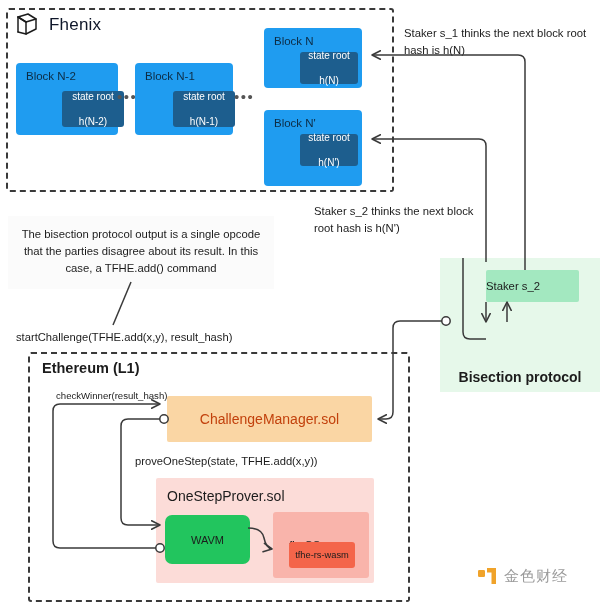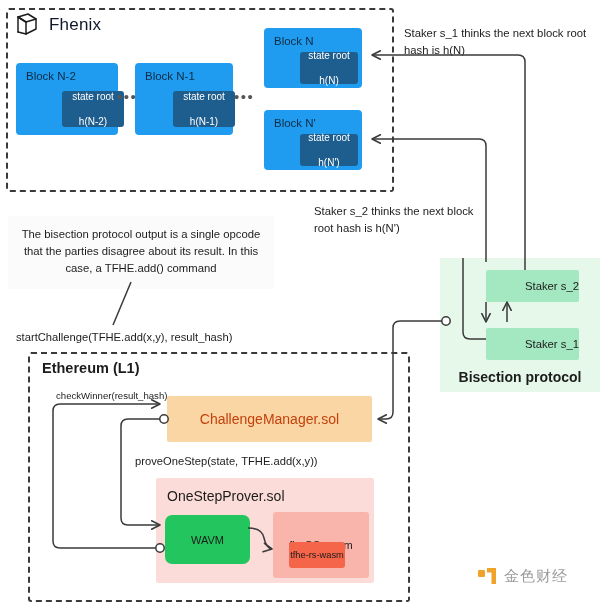--- a/index.html
+++ b/index.html
@@ -161,40 +161,40 @@
     position: absolute;
     left: 0; right: 0; top: 7px;
     text-align: center;
     font-size: 11px;
     color: #1c1c1c;
     margin-top: 20px;
   }
   #tfhe-box {
     position: absolute;
     left: 16px; top: 30px;
-    width: 56px; height: 26px;
+    width: 66px; height: 26px;
     background: #f4654a;
     border-radius: 3px;
     display: flex; align-items: center; justify-content: center;
     font-size: 9.3px;
     color: #1c1c1c;
   }
 
   
   #bisection-box {
     left: 440px; top: 258px;
     width: 160px; height: 134px;
     background: #e6f8ea;
     box-sizing: border-box;
   }
   .staker {
     position: absolute;
     background: #a3e8c0;
     border-radius: 2px;
-    display: flex; align-items: center; justify-content: flex-end;
+    display: flex; align-items: center; justify-content: flex-start;
     font-size: 11.3px;
     color: #1c1c1c;
   }
   #staker-s2 { left: 46px; top: 12px; width: 93px; height: 32px; }
   #staker-s1 { left: 46px; top: 70px; width: 93px; height: 32px; }
   #bisection-title {
     position: absolute;
     left: 0; right: 0; bottom: 7px;
     text-align: center;
     font-size: 14px;
@@ -270,21 +270,21 @@
   <span class="ellipsis" style="left:234px; top:88px;">•••</span>
 
   <div class="block" style="left:264px; top:28px; width:98px; height:60px;">
     <span class="block-title">Block N</span>
     <div class="state-root" style="left:36px; top:24px; width:58px; height:32px;">
       <span>state root</span>
       <span>h(N)</span>
     </div>
   </div>
 
-  <div class="block" style="left:264px; top:110px; width:98px; height:60px;">
+  <div class="block" style="left:264px; top:110px; width:98px; height:76px;">
     <span class="block-title">Block N'</span>
     <div class="state-root" style="left:36px; top:24px; width:58px; height:32px;">
       <span>state root</span>
       <span>h(N')</span>
     </div>
   </div>
 
   <div class="annot" style="left:404px; top:25px; width:186px;">Staker s_1 thinks the next block root hash is h(N)</div>
 
   <div class="annot" style="left:314px; top:203px; width:172px;">Staker s_2 thinks the next block root hash is h(N')</div>
@@ -314,23 +314,20 @@
       <span id="fheos-title">fheOS-wasm</span>
       <div id="tfhe-box">
         <span>tfhe-rs-wasm</span>
       </div>
     </div>
   </div>
 
   <div class="abs" id="bisection-box">
     <div class="staker" id="staker-s2">
       <span>Staker s_2</span>
-    </div>
-    <div class="staker" id="staker-s1">
-      <span>Staker s_1</span>
     </div>
     <div id="bisection-title">Bisection protocol</div>
   </div>
 
   <svg id="wires" viewBox="0 0 600 602">
     <defs>
       <marker id="arrow" viewBox="0 0 10 10" refX="9" refY="5" markerWidth="7" markerHeight="7" orient="auto-start-reverse">
         <path d="M 1 1 L 9 5 L 1 9" fill="none" stroke="#3a3a3a" stroke-width="1.4" stroke-linecap="round" stroke-linejoin="round"></path>
       </marker>
     </defs>

